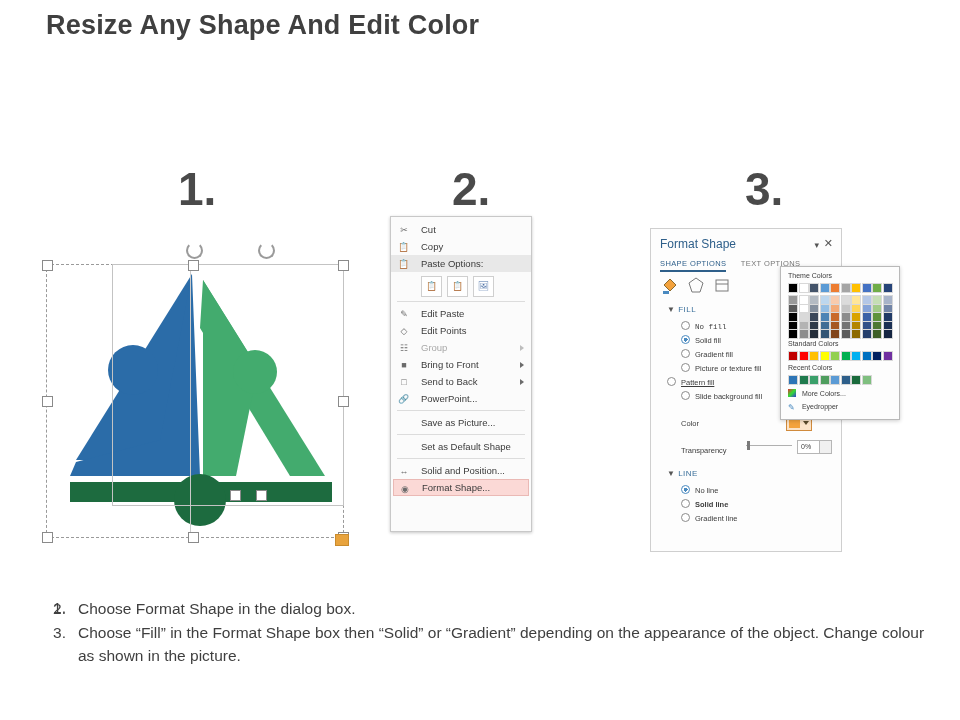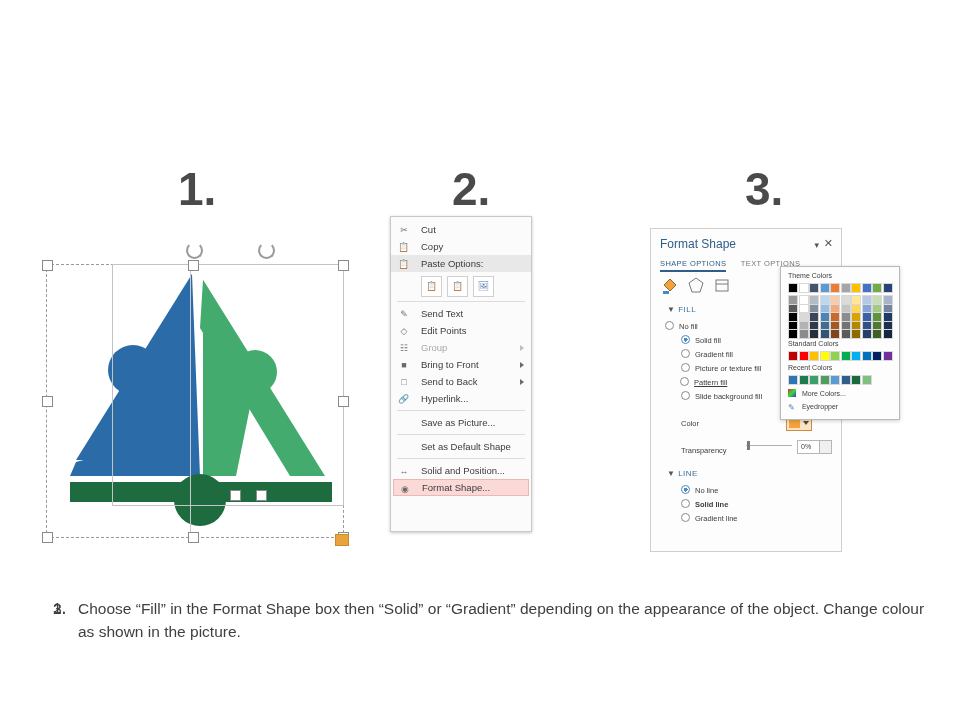--- a/index.html
+++ b/index.html
@@ -118,20 +118,21 @@
   
   .instr{position:absolute;left:40px;top:596px;width:900px;font-size:15.5px;line-height:23px;color:#3f3f3f;}
   .instr .row{position:relative;padding-left:38px;margin-bottom:1px;}
   .instr .n{position:absolute;left:2px;top:0;width:24px;text-align:right;}
 </style>
 </head>
 <body>
 
 <div class="slide">
 
+  <div class="title">Resize Any Shape And Edit Color</div>
 
   <div class="stepnum" id="num1">1.</div>
   <div class="stepnum" id="num2">2.</div>
   <div class="stepnum" id="num3">3.</div>
 
   <div class="panel1">
     <svg width="310" height="300" style="position:absolute;left:0;top:0;">
 
       <polygon points="152,24 152,210 36,210" fill="#2b6ca8"></polygon>
       <polygon points="152,24 120,190 36,212 30,226 160,226" fill="#2b6ca8"></polygon>
@@ -181,21 +182,21 @@
         <span>Paste Options:</span>
       </div>
       <div class="paste-icons">
         <span class="picon" style="left:30px;">📋</span>
         <span class="picon" style="left:56px;">📋</span>
         <span class="picon" style="left:82px;">🖼</span>
       </div>
       <div class="sep"></div>
       <div class="mi">
         <span class="ic">✎</span>
-        <span>Send Text</span>
+        <span>Edit Paste</span>
       </div>
       <div class="mi">
         <span class="ic">◇</span>
         <span>Edit Points</span>
       </div>
       <div class="mi dim">
         <span class="ic">☷</span>
         <span>Group</span>
         <span class="arrow" style="border-left-color:#bdbdbd;"></span>
       </div>
@@ -204,21 +205,21 @@
         <span>Bring to Front</span>
         <span class="arrow"></span>
       </div>
       <div class="mi">
         <span class="ic">□</span>
         <span>Send to Back</span>
         <span class="arrow"></span>
       </div>
       <div class="mi">
         <span class="ic">🔗</span>
-        <span>Hyperlink...</span>
+        <span>PowerPoint...</span>
       </div>
       <div class="sep"></div>
       <div class="mi">
         <span>Save as Picture...</span>
       </div>
       <div class="sep"></div>
       <div class="mi">
         <span>Set as Default Shape</span>
       </div>
       <div class="sep"></div>
@@ -259,25 +260,25 @@
         <svg width="20" height="20">
             <rect x="4" y="5" width="12" height="11" fill="none" stroke="#7a7a7a"></rect>
             <line x1="4" y1="9" x2="16" y2="9" stroke="#7a7a7a"></line>
           </svg>
       </span>
     </div>
 
     <div class="secthead" style="left:16px;top:76px;">
       <span style="color:#555;">▼</span> <span>FILL</span>
     </div>
-    <div class="radio-row" style="left:14px;top:92px;"><span class="radio"></span><span>No fill</span></div>
+    <div class="radio-row" style="left:30px;top:92px;font-family:Liberation Mono, monospace;"><span class="radio"></span><span>No fill</span></div>
     <div class="radio-row" style="left:30px;top:106px;"><span class="radio on"></span><span>Solid fill</span></div>
     <div class="radio-row" style="left:30px;top:120px;"><span class="radio"></span><span>Gradient fill</span></div>
     <div class="radio-row" style="left:30px;top:134px;"><span class="radio"></span><span>Picture or texture fill</span></div>
-    <div class="radio-row" style="left:29px;top:148px;text-decoration:underline;"><span class="radio"></span><span>Pattern fill</span></div>
+    <div class="radio-row" style="left:16px;top:148px;text-decoration:underline;"><span class="radio"></span><span>Pattern fill</span></div>
     <div class="radio-row" style="left:30px;top:162px;"><span class="radio"></span><span>Slide background fill</span></div>
 
     <div class="radio-row" style="left:30px;top:190px;"><span>Color</span></div>
     <div style="position:absolute;left:135px;top:186px;width:24px;height:14px;border:1px solid #d08a3c;background:#fbe3c8;">
       <div style="position:absolute;left:2px;top:2px;width:11px;height:10px;background:#f3a23c;"></div>
       <div style="position:absolute;right:2px;top:5px;width:0;height:0;border-left:3px solid transparent;border-right:3px solid transparent;border-top:4px solid #5a4a2a;"></div>
     </div>
 
     <div class="radio-row" style="left:30px;top:217px;"><span>Transparency</span></div>
     <div style="position:absolute;left:95px;top:216px;width:46px;height:1px;background:#b0b0b0;"></div>
@@ -392,20 +393,21 @@
       <span>Eyedropper</span>
     </div>
   </div>
 
   <div class="instr">
     <div class="row">
       <span class="n">1.</span>
     </div>
     <div class="row">
       <span class="n">2.</span>
+      <span>Choose Format Shape in the dialog box.</span>
     </div>
     <div class="row">
       <span class="n">3.</span>
       <span>Choose “Fill” in the Format Shape box then “Solid” or “Gradient” depending on the appearance of the object. Change colour as shown in the picture.</span>
     </div>
   </div>
 
 </div>
 
 </body></html>

